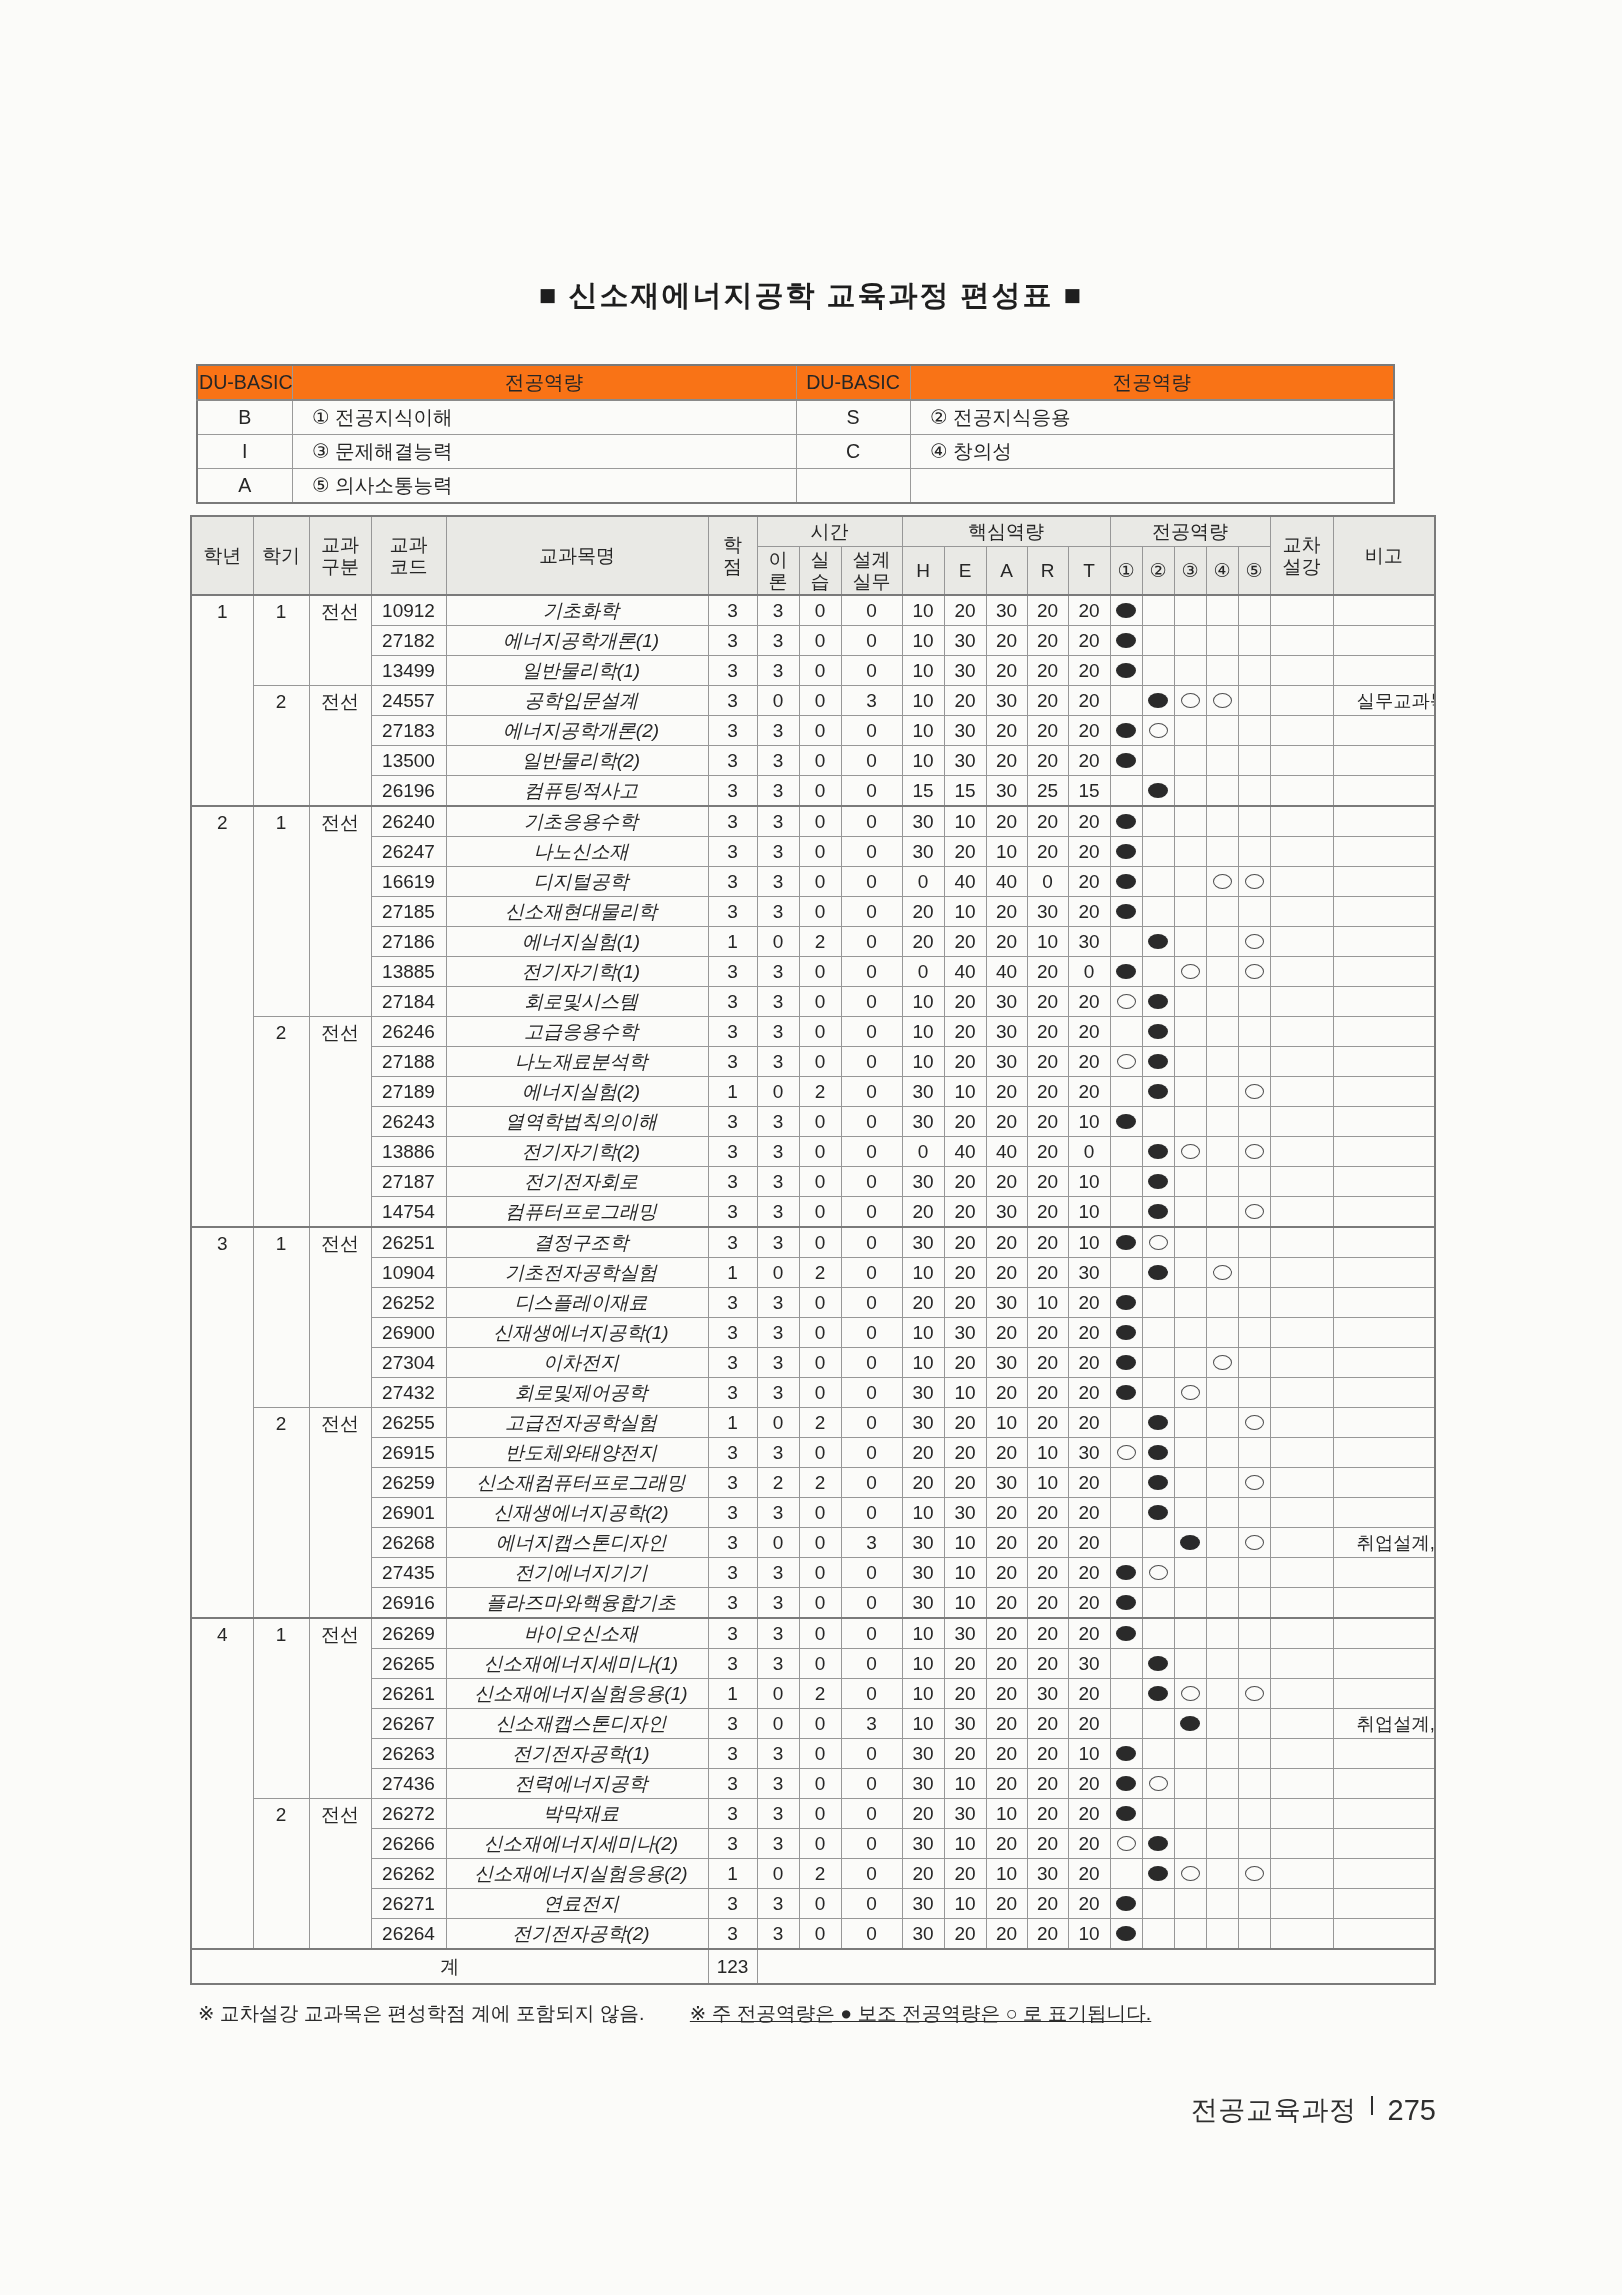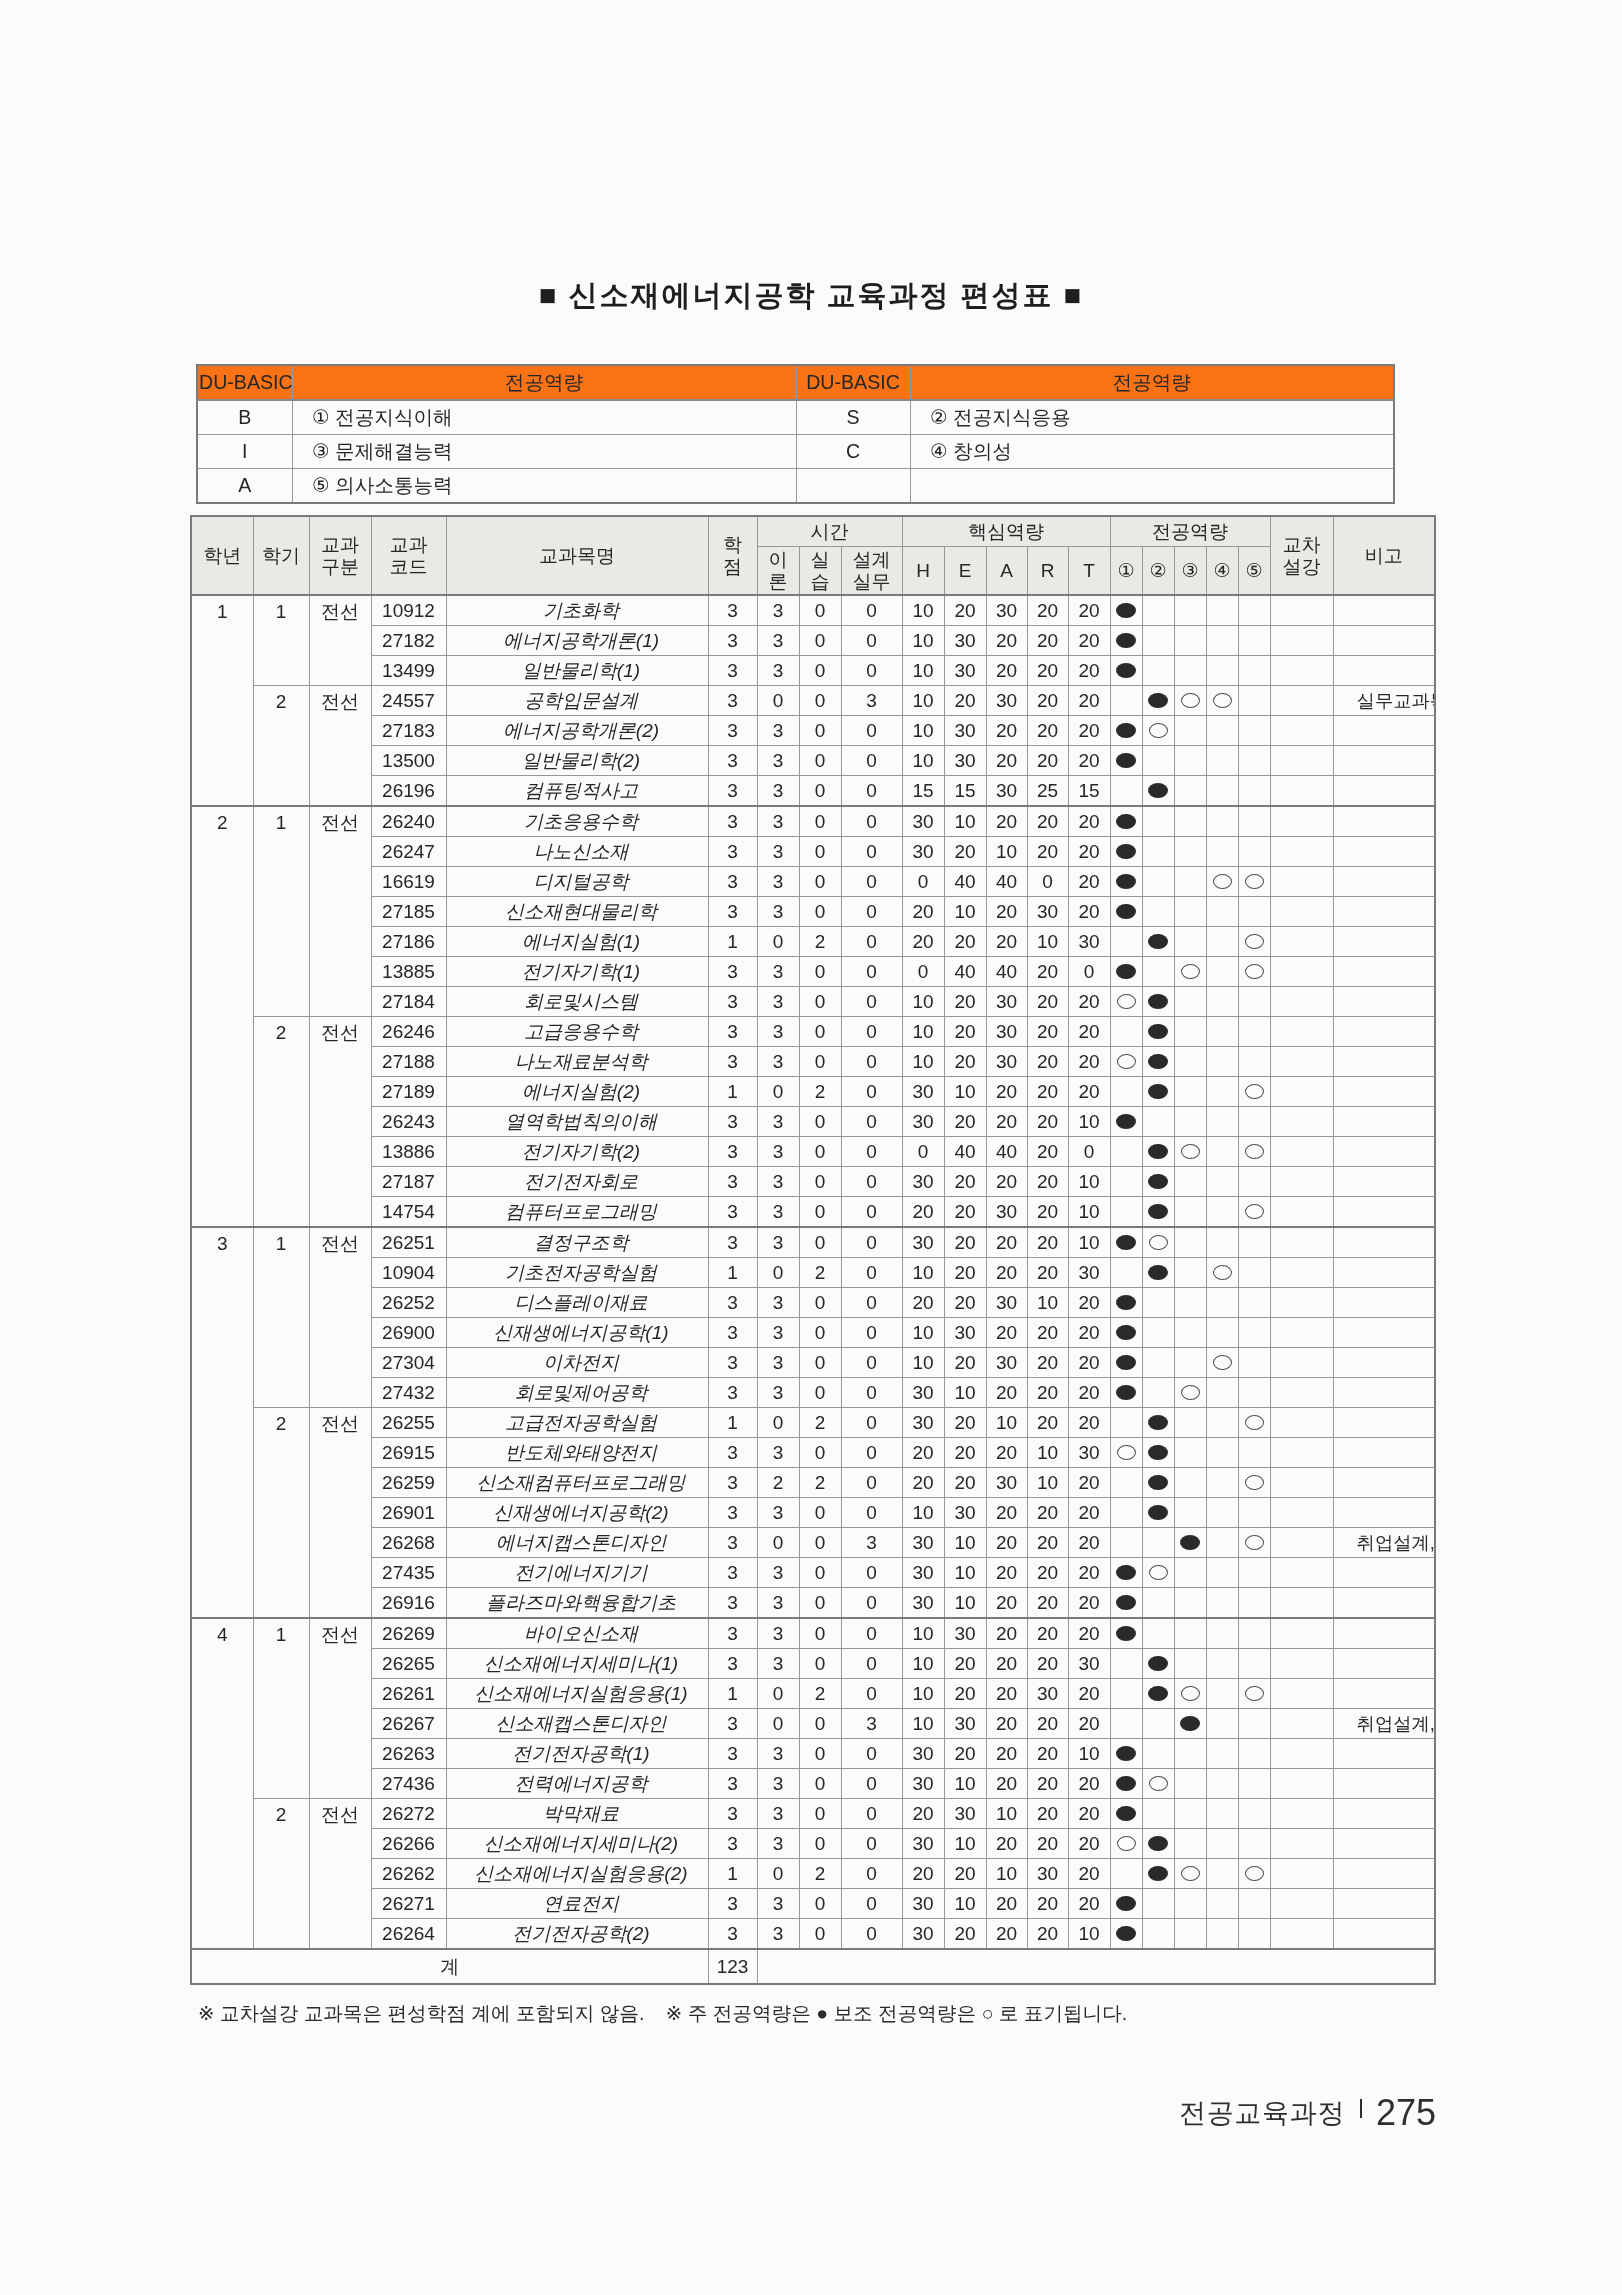--- a/index.html
+++ b/index.html
@@ -40,28 +40,28 @@
   .main tr.year-start td{border-top:2.6px double #7a7a7a;}
   .main tr.sem-start td{border-top:1.3px solid #8a8a8a;}
   .main tr.total-row td{border-top:2.6px double #7a7a7a;height:33px;}
   .dot{width:19.6px;height:15px;border-radius:50%;background:#2a2a2a;margin:0 auto;}
   .ring{width:17px;height:13px;border-radius:50%;border:1.3px solid #4e4e4e;margin:0 auto;background:transparent;}
   
   .footnote{
     position:absolute;left:198px;top:2000px;width:1243px;
     font-size:19.6px;color:#2a2a2a;white-space:nowrap;
   }
-  .footnote .fn2{margin-left:16px;}
+  .footnote .fn2{margin-left:40px;text-decoration:underline;}
   .pagefoot{
     position:absolute;top:2092px;right:186px;
     display:flex;align-items:center;color:#2e2e2e;
   }
   .pagefoot .section{font-size:27px;letter-spacing:0.7px;}
   .pagefoot .bar{display:inline-block;width:2px;height:19.6px;background:#2e2e2e;margin:0 14.4px 9.2px 14.4px;}
-  .pagefoot .pnum{font-size:36px;font-weight:500;}
+  .pagefoot .pnum{font-size:29px;font-weight:500;}
 </style>
 </head>
 <body>
 
 <div class="page">
 
   <div class="title">■ 신소재에너지공학 교육과정 편성표 ■</div>
 
   <table class="dubasic">
     <colgroup>

